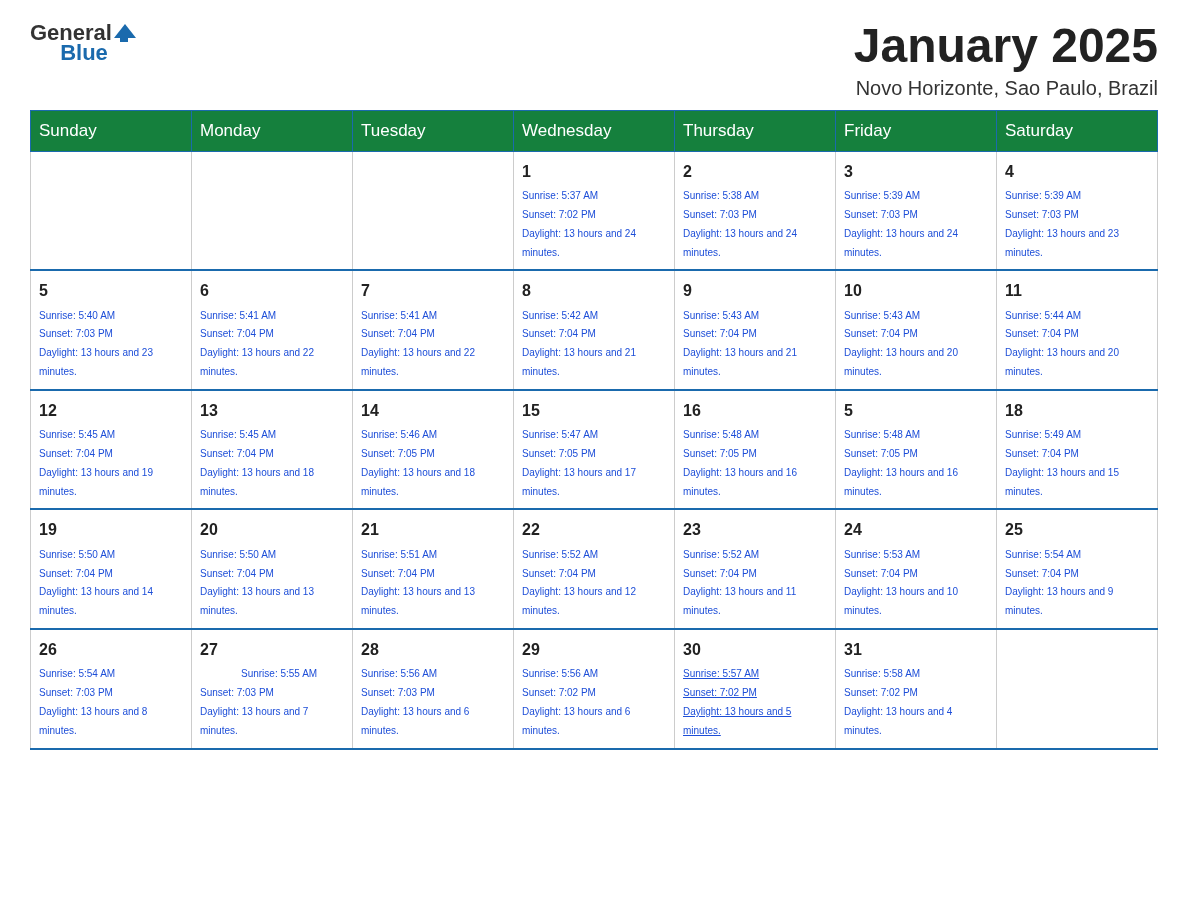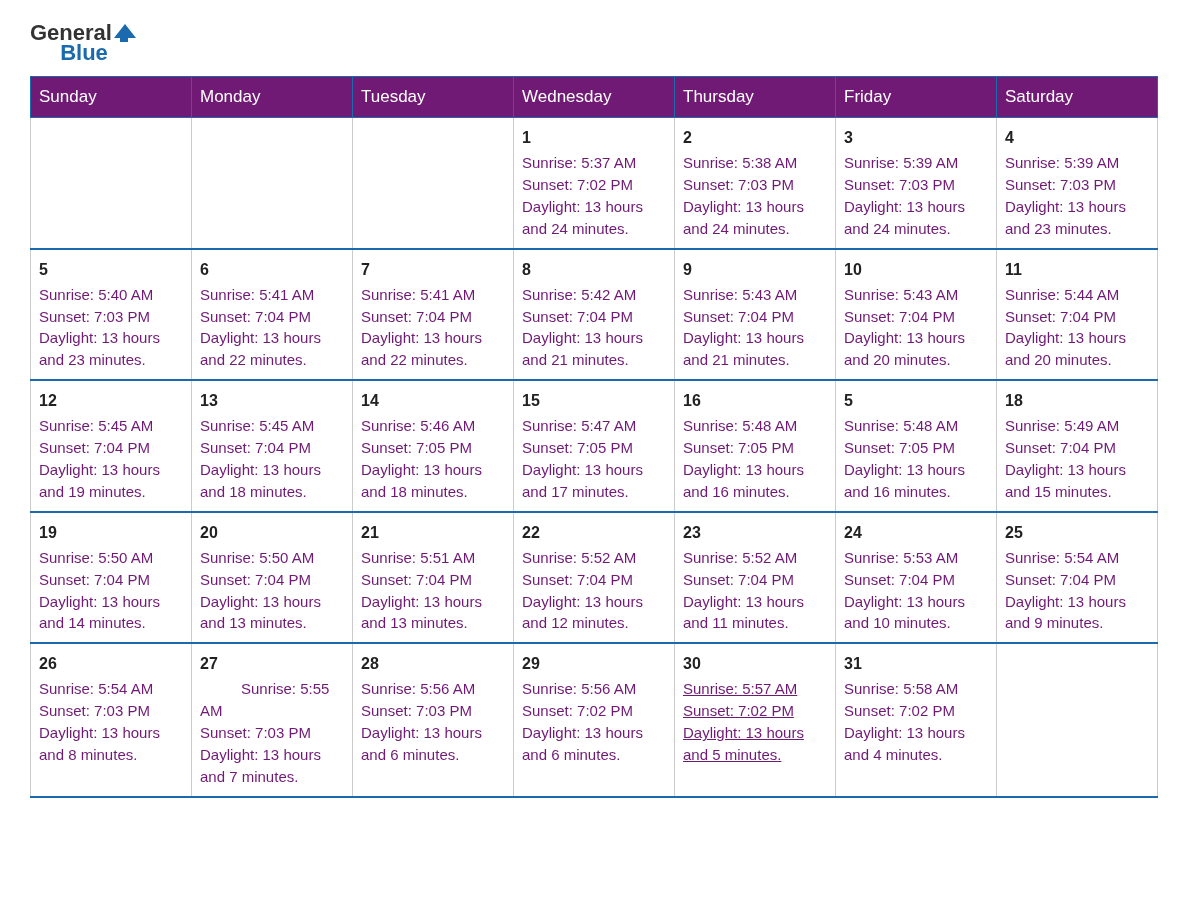--- a/index.html
+++ b/index.html
@@ -49,21 +49,21 @@
       font-size: 20px;
       color: #333;
       margin-top: 4px;
     }
     table {
       width: 100%;
       border-collapse: collapse;
       margin-top: 8px;
     }
     thead tr th {
-      background-color: #701a75;
+      background-color: #15803d;
       color: #fff;
       font-size: 17px;
       font-weight: normal;
       padding: 10px 8px;
       text-align: left;
       border: 1px solid #1a6aad;
     }
     tbody tr td {
       vertical-align: top;
       padding: 8px 8px;
@@ -78,22 +78,22 @@
       border-bottom: 2px solid #1a6aad;
     }
     .day-number {
       font-size: 16px;
       font-weight: bold;
       color: #222;
       display: block;
       margin-bottom: 3px;
     }
     .day-info {
-      font-size: 15px;
-      color: #701a75;
+      font-size: 10px;
+      color: #1d4ed8;
     }
     td.empty {
       background: #fff;
     }
   </style>
 </head>
 <body>
 
 <div class="header">
   <div class="logo">
@@ -101,20 +101,24 @@
       <div style="display:flex;align-items:center;">
         <span class="logo-text-general">General</span>
         <svg class="logo-icon" viewBox="0 0 22 22" style="margin-left:2px;margin-top:-4px;">
           <polygon points="0,18 11,4 22,18" fill="#1a6aad"></polygon>
           <polygon points="6,18 14,18 14,22 6,22" fill="#1a6aad"></polygon>
         </svg>
       </div>
       <span class="logo-text-blue" style="margin-top:-6px;margin-left:2px;">Blue</span>
     </div>
   </div>
+  <div class="title-block">
+    <div class="month-title">January 2025</div>
+    <div class="location">Novo Horizonte, Sao Paulo, Brazil</div>
+  </div>
 </div>
 
 <table>
   <thead>
     <tr>
     <th>Sunday</th>
         <th>Monday</th>
         <th>Tuesday</th>
         <th>Wednesday</th>
         <th>Thursday</th>

